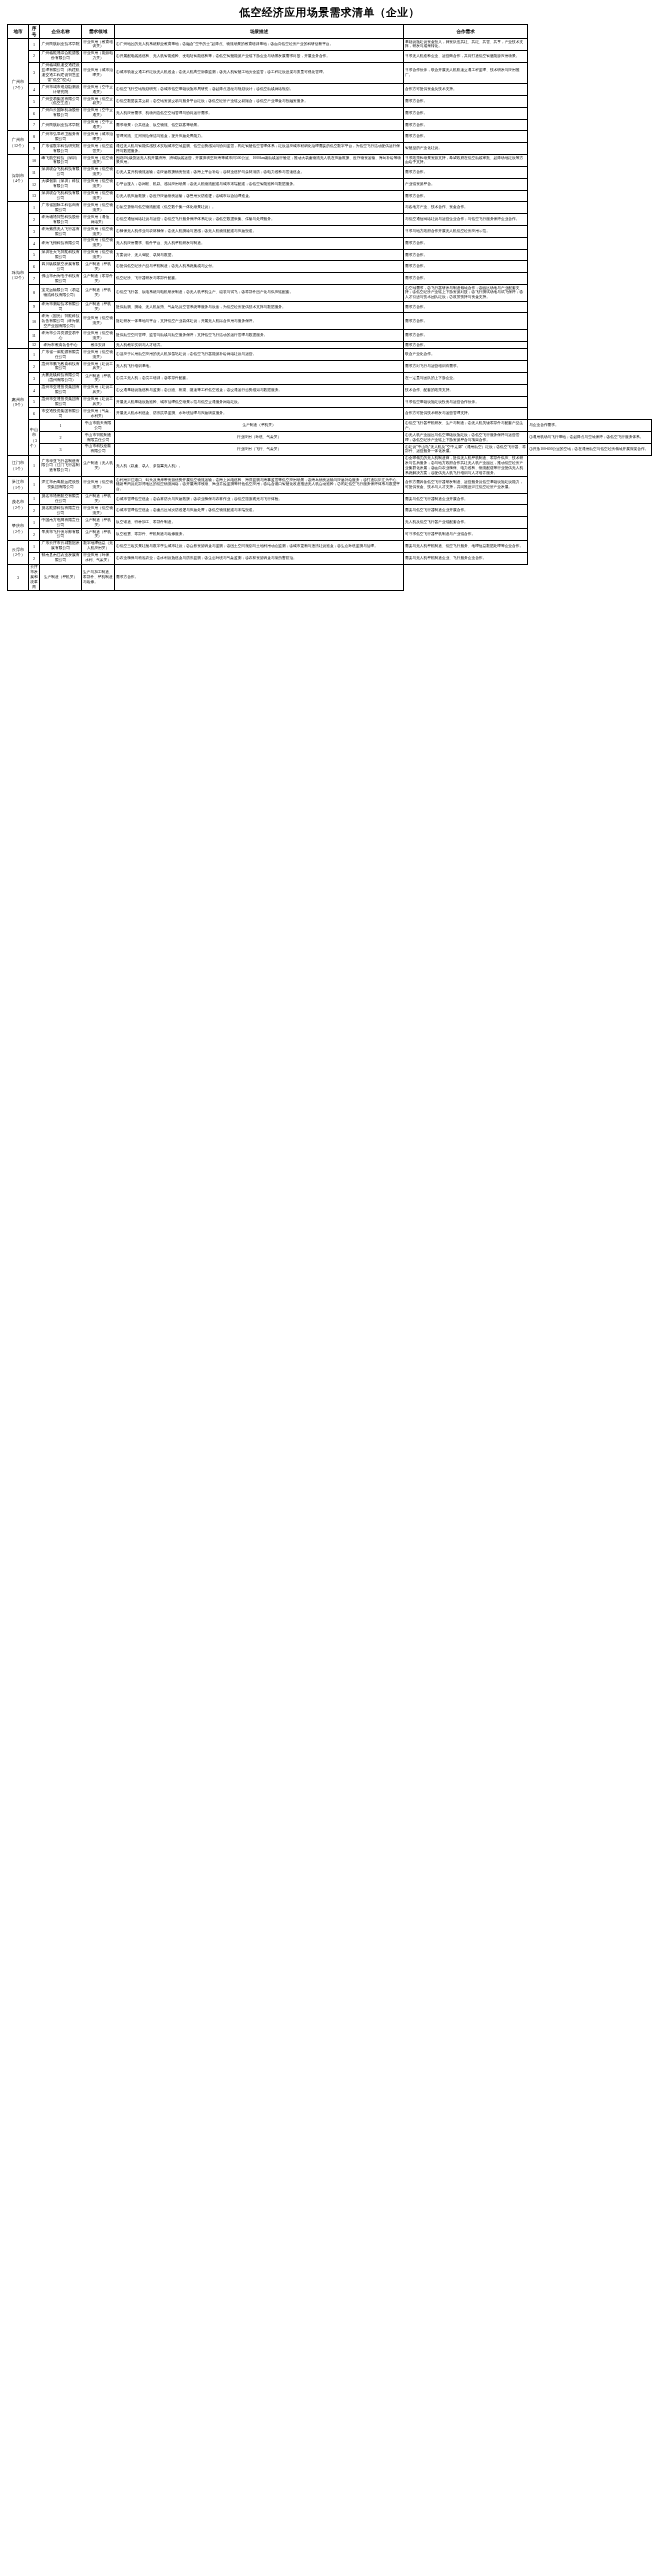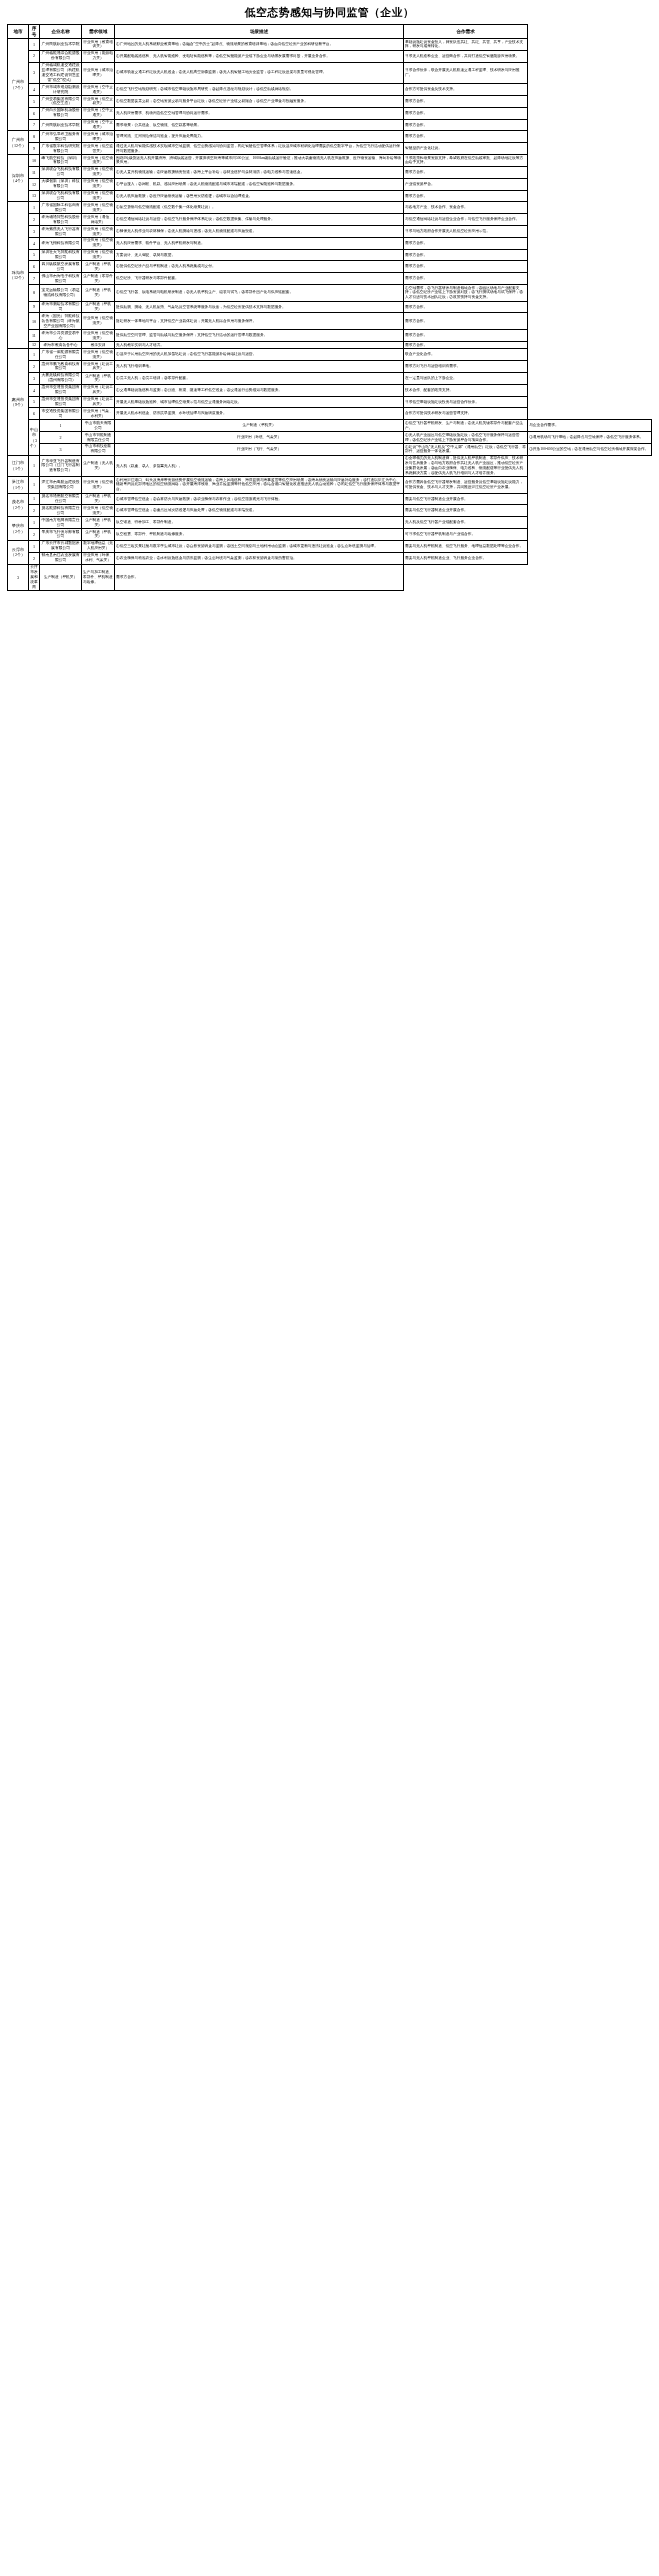--- a/index.html
+++ b/index.html
@@ -78,21 +78,21 @@
     text-align:left;
     font-size:3.7px;
     line-height:1.3;
   }
   td.demand .ln, td.coop .ln{display:block;}
 </style>
 </head>
 <body>
 
 <div class="page">
-  <div class="doc-title">低空态势感知与协同监管（企业）</div>
+  <div class="doc-title">低空经济应用场景需求清单（企业）</div>
   <table class="sheet">
     <colgroup>
       <col class="c-region">
         <col class="c-num">
         <col class="c-company">
         <col class="c-class">
         <col class="c-demand">
         <col class="c-coop">
     </colgroup>
     <thead>

